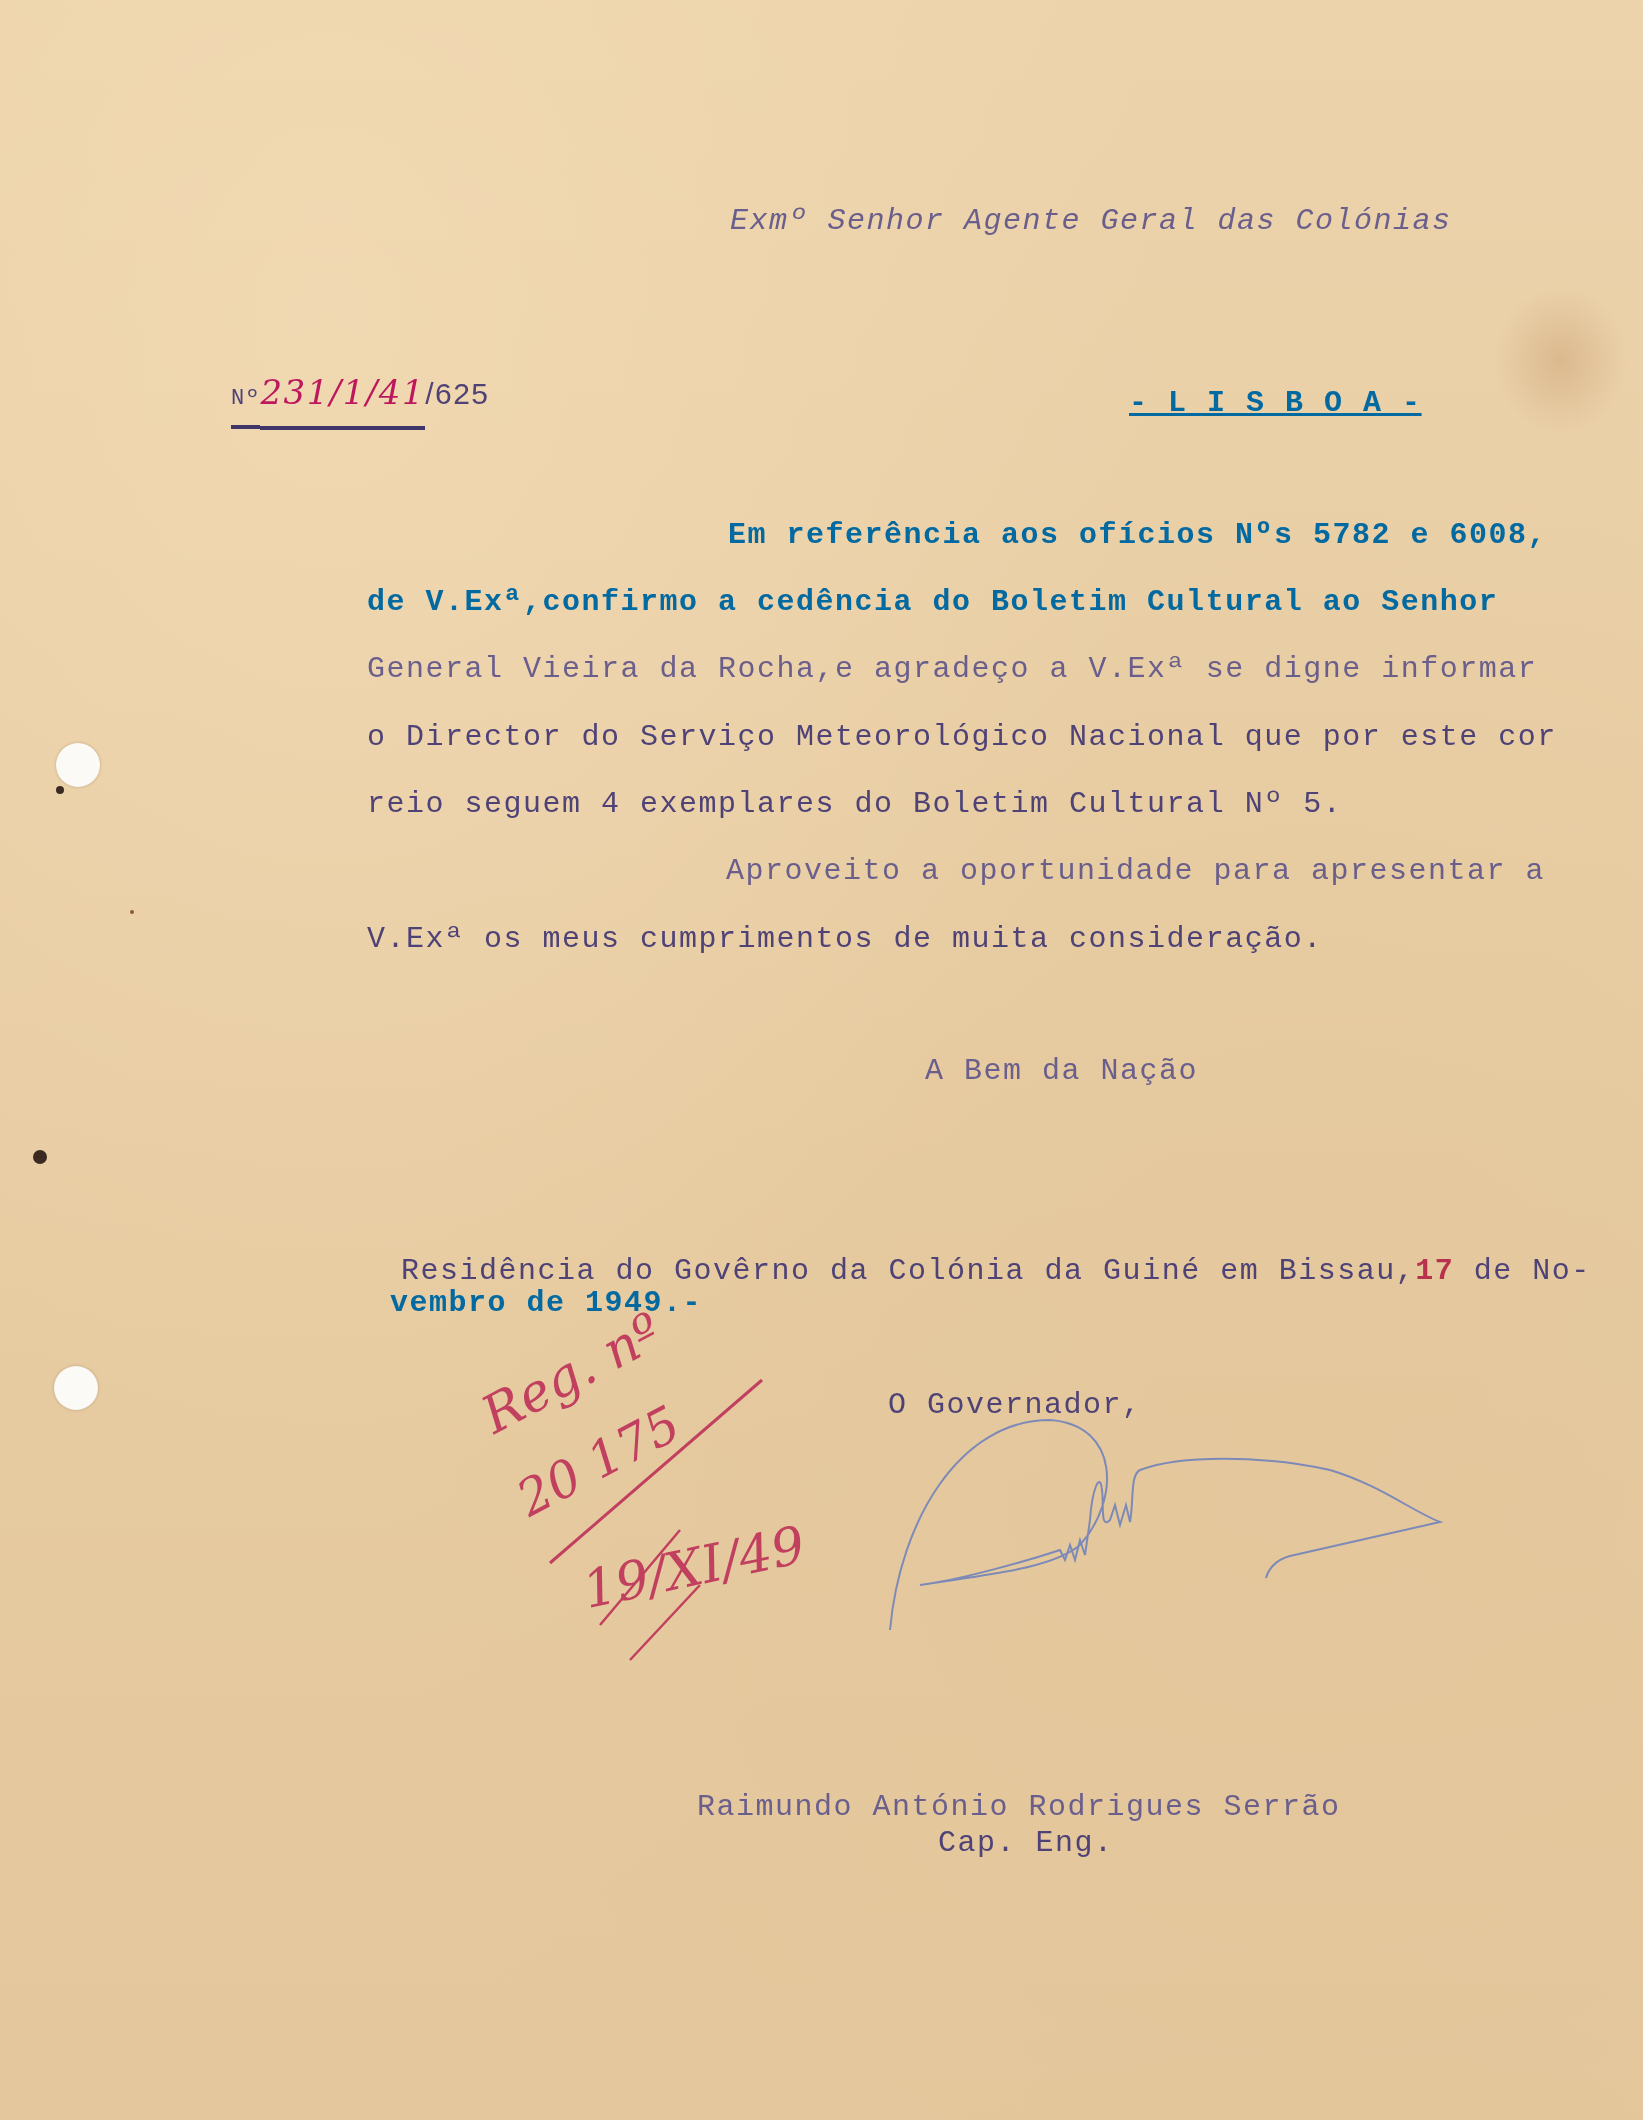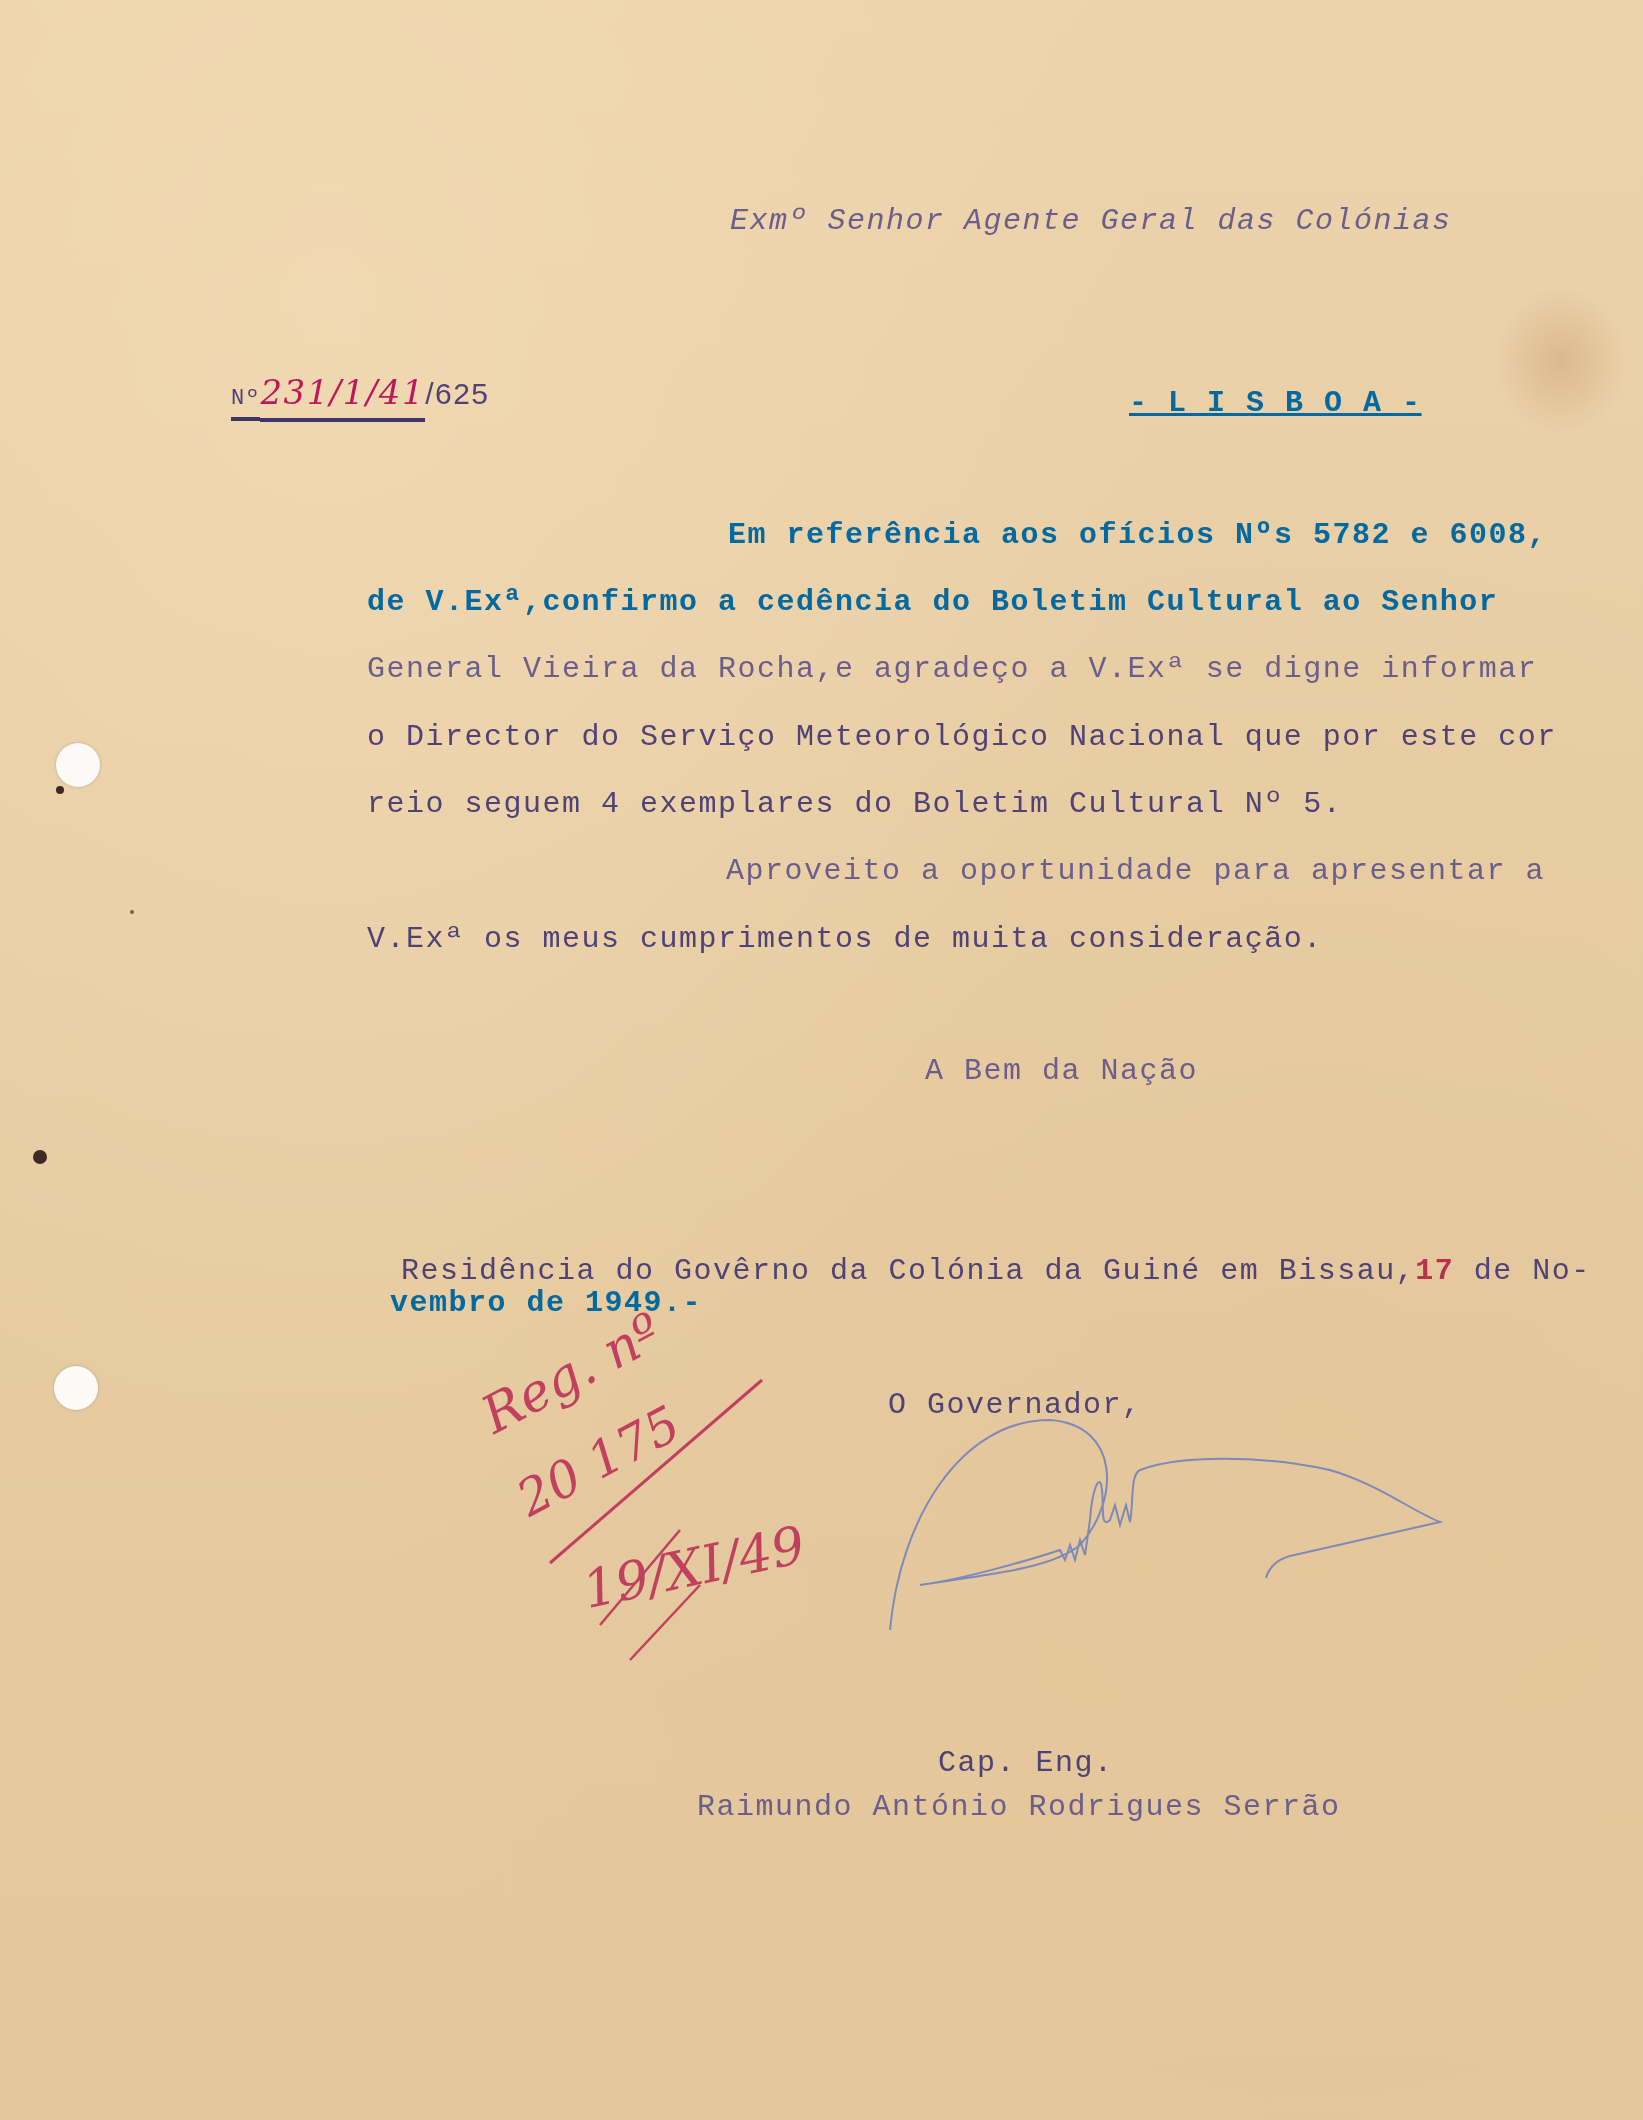--- a/index.html
+++ b/index.html
@@ -10,21 +10,21 @@
       radial-gradient(ellipse at 20% 15%, rgba(245,222,185,0.55) 0%, rgba(0,0,0,0) 45%),
       radial-gradient(ellipse at 80% 70%, rgba(225,195,150,0.45) 0%, rgba(0,0,0,0) 50%),
       radial-gradient(ellipse at 95% 17%, rgba(190,140,95,0.35) 0%, rgba(0,0,0,0) 3%),
       linear-gradient(180deg, #ecd3ab 0%, #e7cba1 60%, #e4c79c 100%);
     font-family: "Liberation Mono", "DejaVu Sans Mono", monospace;
     color:#4b3f78;
   }
   .tw { position:absolute; white-space:pre; font-size:30px; letter-spacing:1.5px; color:#4e4276; }
   .bold { font-weight:bold; color:#0369a1; }
   .faint { color:#6a5f8c; }
-  .ul { border-bottom:4px solid #3f3569; padding-bottom:6px; }
+  .ul { border-bottom:4px solid #3f3569; padding-bottom:14px; }
   .hand { position:absolute; font-family:"DejaVu Serif", serif; font-style:italic; color:#c2405f; white-space:pre; }
   .hole { position:absolute; width:44px; height:44px; border-radius:50%; background:#fbfaf7; box-shadow:0 0 3px rgba(150,120,90,0.5); }
   .spot { position:absolute; border-radius:50%; background:#3b2a22; }
   svg { position:absolute; left:0; top:0; }
 </style>
 </head>
 <body>
 
 <div class="hole" style="left:56px;top:743px;"></div>
 <div class="hole" style="left:54px;top:1366px;"></div>
@@ -65,13 +65,13 @@
 
 <svg width="1643" height="2120">
 
   <path d="M550 1563 L762 1380" stroke="#c2405f" stroke-width="3" fill="none"></path>
   <path d="M600 1625 L680 1530 M630 1660 L700 1585" stroke="#c2405f" stroke-width="2.5" fill="none"></path>
 
   <path d="M890 1630 C900 1520 960 1420 1050 1420 C1120 1425 1120 1500 1080 1545 C1050 1570 980 1575 920 1585 C960 1580 1030 1560 1060 1550 L1065 1560 L1070 1545 L1075 1560 L1080 1540 L1085 1555 L1090 1520 C1092 1490 1100 1470 1102 1490 C1104 1505 1100 1530 1110 1520 L1115 1505 L1120 1525 L1126 1505 L1130 1522 C1134 1500 1130 1475 1140 1470 C1180 1455 1260 1455 1330 1470 C1380 1485 1410 1510 1440 1522 L1290 1556 C1275 1560 1268 1570 1266 1578" stroke="#7d8ab8" stroke-width="2" fill="none"></path>
 </svg>
 
 <div class="tw faint" style="left:697px;top:1790px;">Raimundo António Rodrigues Serrão</div>
-<div class="tw" style="left:938px;top:1746px;">Cap. Eng.</div>
+<div class="tw" style="left:938px;top:1826px;">Cap. Eng.</div>
 
 </body></html>

